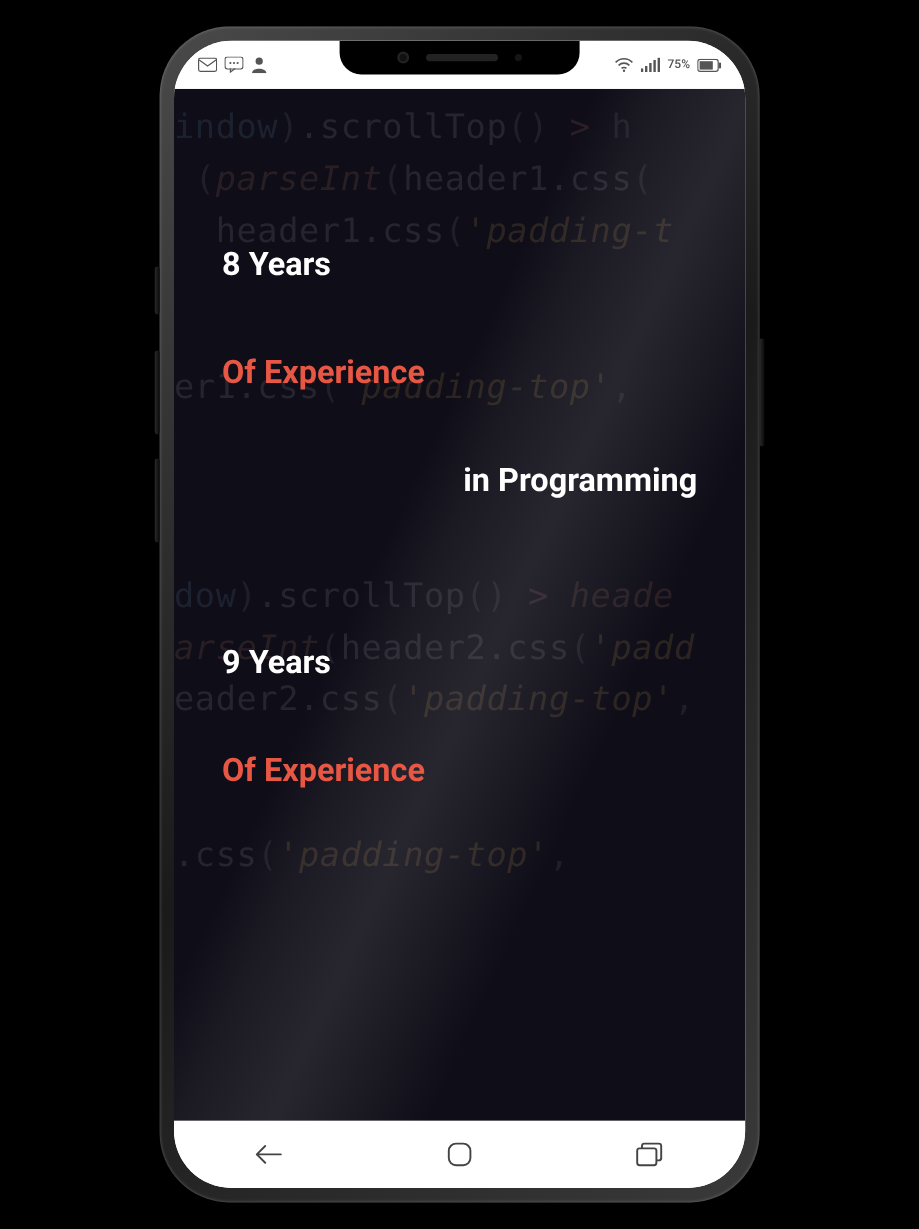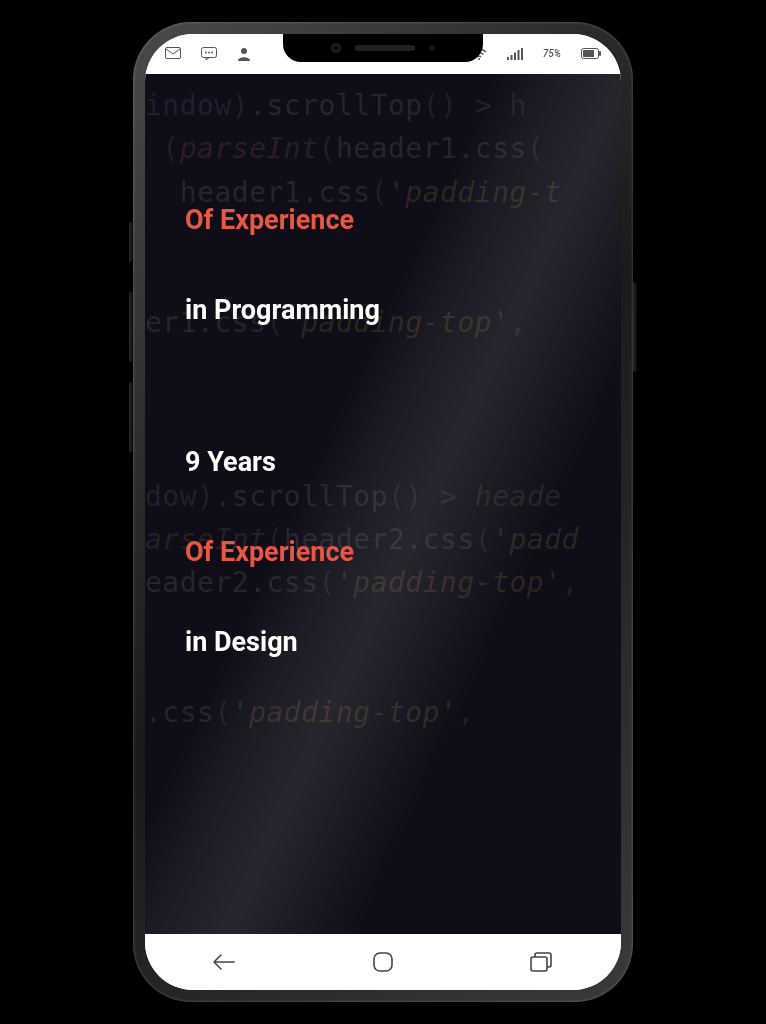--- a/index.html
+++ b/index.html
@@ -76,21 +76,21 @@
     height: 40px;
     background: #fff;
     display: flex;
     align-items: center;
     justify-content: space-between;
     padding: 0 18px;
     font-size: 11px;
     color: #333;
     z-index: 40;
   }
-  .status-left, .status-right { display: flex; align-items: flex-start; gap: 20px; font-style: italic; }
+  .status-left, .status-right { display: flex; align-items: center; gap: 6px; }
   .status-left { padding-left: 2px; }
   .status-right { padding-right: 2px; }
   .status-icon { display: inline-flex; align-items: center; }
 
   
   .content {
     position: relative;
     width: 100%;
     height: calc(100% - 40px - 56px);
     background: #0f0e18;
@@ -133,21 +133,21 @@
   
   .blocks {
     position: relative;
     z-index: 10;
     padding: 130px 40px 40px 40px;
   }
   .block { margin-bottom: 120px; }
   .line { font-weight: 700; font-size: 27px; margin-bottom: 58px; }
   .line.left   { text-align: left;   color: #fff; }
   .line.center { text-align: left; color: #e85744; }
-  .line.right  {  color: #fff; }
+  .line.right  { text-align: right;  color: #fff; }
   .block:last-child .line:last-child { margin-bottom: 0; }
 
   
   .nav-bar {
     position: relative;
     height: 56px;
     background: #fff;
     display: flex;
     align-items: center;
     justify-content: space-around;
@@ -257,27 +257,27 @@
 <span class="id">arseInt</span>(<span class="fn">header2.css</span>(<span class="str">'padd</span>
 <span class="fn">eader2.css</span>(<span class="str">'padding-top'</span>,
 
 
 <span class="fn">.css</span>(<span class="str">'padding-top'</span>,</div>
 
       <div class="glare"></div>
 
       <div class="blocks">
         <div class="block">
+          <div class="line left">8 Years</div>
           <div class="line center">Of Experience</div>
           <div class="line right">in Programming</div>
         </div>
         <div class="block">
           <div class="line left">9 Years</div>
           <div class="line center">Of Experience</div>
-          <div class="line right">in Design</div>
         </div>
       </div>
     </div>
 
     <div class="nav-bar">
       <div class="nav-btn">
         <svg width="26" height="18" viewBox="0 0 26 18">
             <path d="M10 2 L3 9 L10 16 M3 9 H23" fill="none" stroke="#444" stroke-width="1.6" stroke-linecap="round" stroke-linejoin="round"></path>
           </svg>
       </div>

